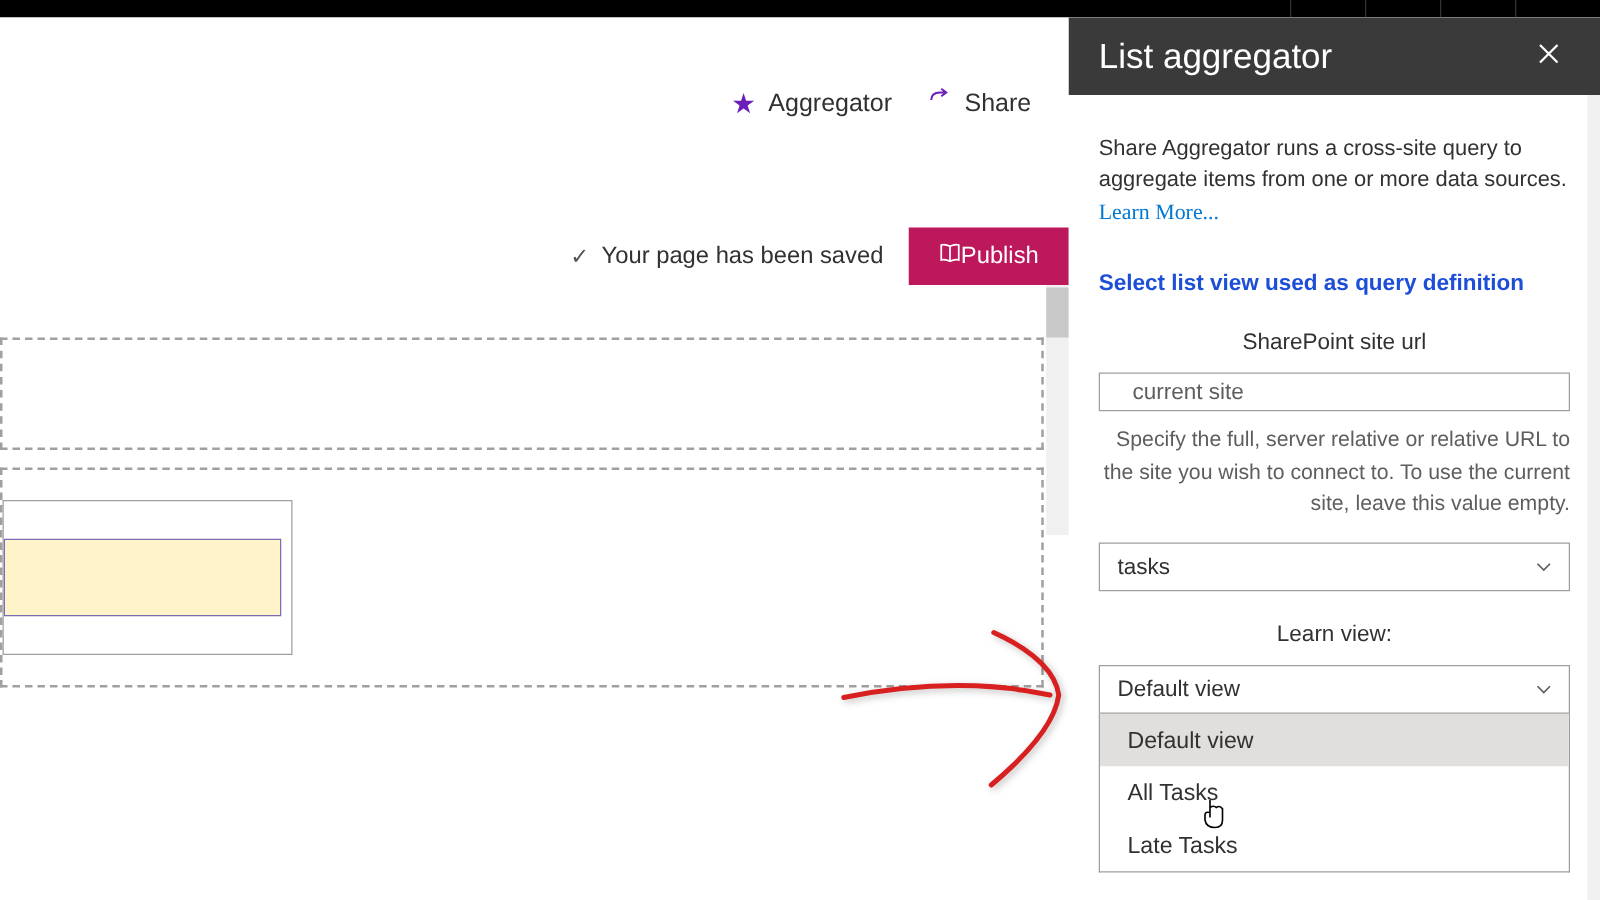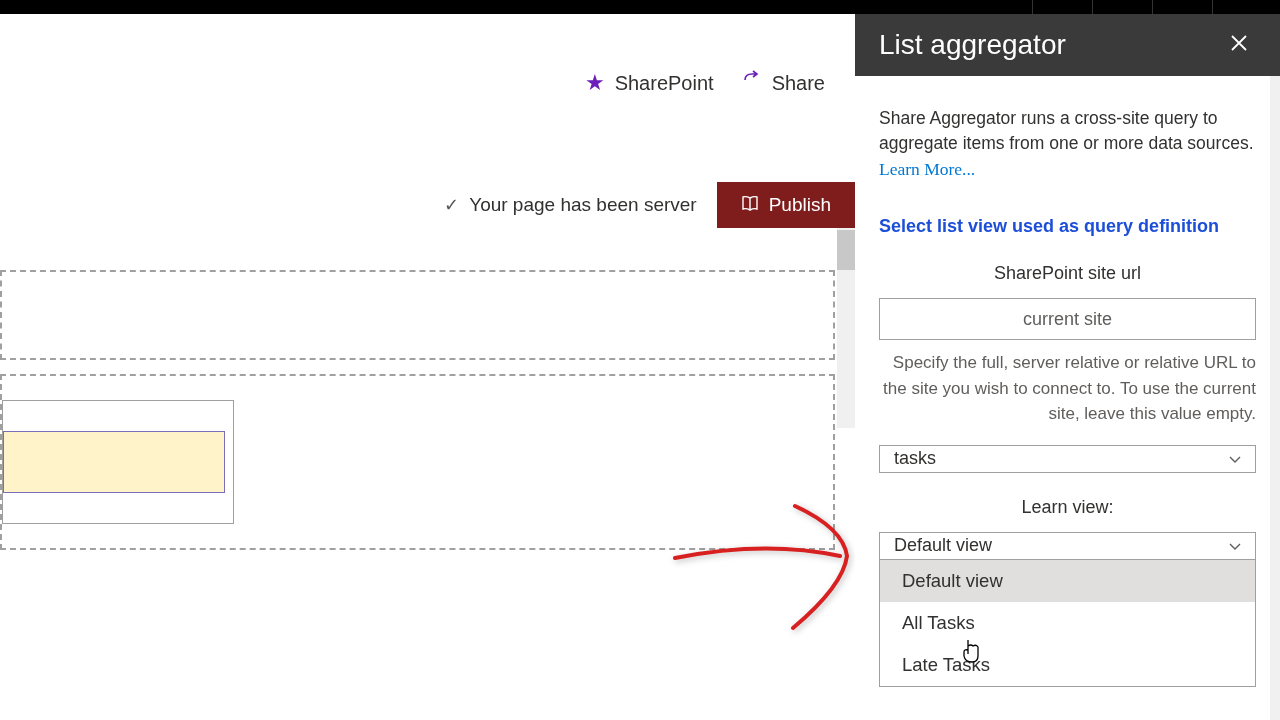--- a/index.html
+++ b/index.html
@@ -12,21 +12,21 @@
 .main-area { position: absolute; top: 14px; left: 0; right: 425px; bottom: 0; background: #fff; }
 
 .follow-share { position: absolute; top: 56px; right: 30px; display: flex; gap: 28px; align-items: center; color: #323130; font-size: 20px; }
 .follow-share .item { display: flex; align-items: center; gap: 10px; }
 .star-icon { color: #6b1fb8; font-size: 22px; }
 .share-icon { color: #6b1fb8; font-size: 22px; }
 
 .publish-bar { position: absolute; top: 168px; left: 0; right: 0; height: 46px; display: flex; justify-content: flex-end; align-items: stretch; }
 .saved-msg { display: flex; align-items: center; gap: 10px; color: #323130; font-size: 19px; padding-right: 20px; }
 .check-icon { color: #555; font-size: 18px; }
-.publish-btn { background: #7f1d1d; color: #fff; display: flex; align-items: center; gap: 10px; padding: 0 24px; font-size: 19px; cursor: pointer; border: none; }
+.publish-btn { background: #be185d; color: #fff; display: flex; align-items: center; padding: 0 24px; font-size: 19px; cursor: pointer; border: none; }
 .book-icon { font-size: 19px; }
 
 .canvas-scrollbar { position: absolute; top: 214px; right: 0; width: 18px; height: 200px; background: #f0f0f0; }
 .canvas-thumb { background: #c8c8c8; height: 40px; width: 100%; margin-top: 2px; }
 
 .canvas { position: absolute; top: 256px; left: 0; right: 20px; bottom: 0; }
 .section-outline { border: 2px dashed #a0a0a0; margin: 0 0 14px 0; height: 176px; position: relative; }
 .webpart-outer { position: absolute; top: 24px; left: 0; width: 232px; bottom: 24px; border: 1px solid #a19f9d; }
 .webpart-inner { position: absolute; top: 30px; left: 0; right: 8px; bottom: 30px; background: #fff3c9; border: 1px solid #7b6eb8; }
 
@@ -38,25 +38,25 @@
 .panel-title { font-size: 28px; font-weight: 400; }
 .close-btn { color: #fff; font-size: 22px; background: none; border: none; cursor: pointer; padding: 8px; }
 
 .panel-body { padding: 30px 24px 0 24px; overflow-y: auto; flex: 1; }
 .panel-desc { color: #323130; font-size: 17.5px; line-height: 1.45; margin-bottom: 34px; }
 .learn-more { color: #0078d4; cursor: pointer; font-family: Liberation Serif, serif; }
 
 .section-heading { font-weight: 600; font-size: 18px; color: #1d4ed8; margin-bottom: 26px; }
 
 .field-label { font-size: 18px; color: #323130; margin-bottom: 14px; margin-top: 0; text-align: center; }
-.text-input { width: 100%; height: 42px; border: 1px solid #a19f9d; padding: 0 26px; font-size: 18px; color: #323130; font-family: inherit; margin-bottom: 10px; text-align: center; }
+.text-input { width: 100%; height: 31px; border: 1px solid #a19f9d; padding: 0 26px; font-size: 18px; color: #323130; font-family: inherit; margin-bottom: 10px; }
 .text-input::placeholder { color: #605e5c; }
 .helper-text { font-size: 17px; color: #605e5c; line-height: 1.5; margin-bottom: 18px; text-align: right; }
 
-.dropdown { position: relative; width: 100%; height: 28px; border: 1px solid #a19f9d; display: flex; align-items: center; justify-content: space-between; padding: 0 14px; font-size: 18px; color: #323130; cursor: pointer; margin-bottom: 24px; background: #fff; }
+.dropdown { position: relative; width: 100%; height: 39px; border: 1px solid #a19f9d; display: flex; align-items: center; justify-content: space-between; padding: 0 14px; font-size: 18px; color: #323130; cursor: pointer; margin-bottom: 24px; background: #fff; }
 .dropdown.open { margin-bottom: 0; }
 .chevron { font-size: 14px; color: #605e5c; }
 
 .dropdown-list { width: 100%; border: 1px solid #a19f9d; border-top: none; background: #fff; }
 .dropdown-option { padding: 10px 22px; font-size: 18.5px; color: #323130; cursor: pointer; }
 .dropdown-option.selected { background: #e1dfdd; }
 
 .cursor-pointer { position: absolute; top: 638px; left: 960px; pointer-events: none; }
 </style>
 </head>
@@ -69,36 +69,36 @@
     <div class="topbar-icon"></div>
     <div class="topbar-icon"></div>
   </div>
 </div>
 
 <div class="main-area">
 
   <div class="follow-share">
     <div class="item">
       <span class="star-icon">★</span>
-      <span>SharePoint</span>
+      <span>Aggregator</span>
     </div>
     <div class="item">
       <span class="share-icon">
         <svg width="20" height="20" viewBox="0 0 20 20">
             <path d="M3 10 Q3 4 10 4 L14 4 M11 1 L15 4 L11 7" fill="none" stroke="#6b1fb8" stroke-width="1.6"></path>
           </svg>
       </span>
       <span>Share</span>
     </div>
   </div>
 
   <div class="publish-bar">
     <div class="saved-msg">
       <span class="check-icon">✓</span>
-      <span>Your page has been server</span>
+      <span>Your page has been saved</span>
     </div>
     <button class="publish-btn">
       <span class="book-icon">
         <svg width="18" height="18" viewBox="0 0 18 18">
             <path d="M2 3 Q5 2 9 4 Q13 2 16 3 L16 15 Q13 14 9 16 Q5 14 2 15 Z M9 4 L9 16" fill="none" stroke="#fff" stroke-width="1.4"></path>
           </svg>
       </span>
       <span>Publish</span>
     </button>
   </div>

